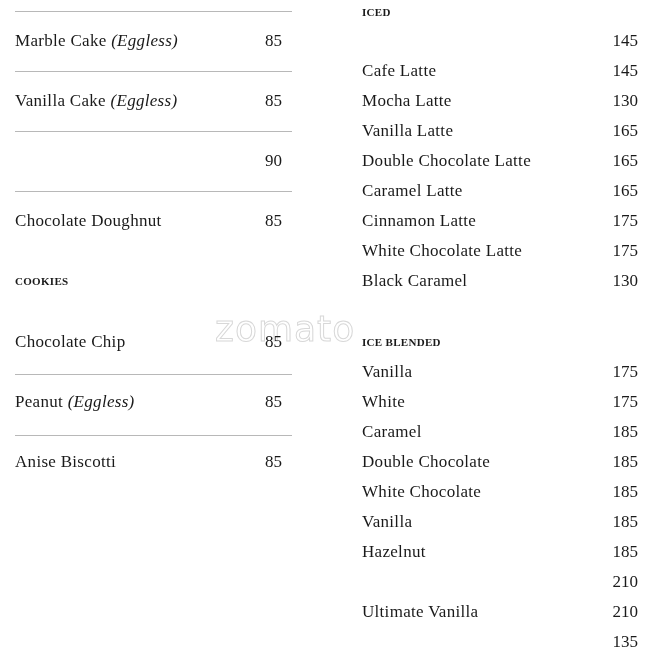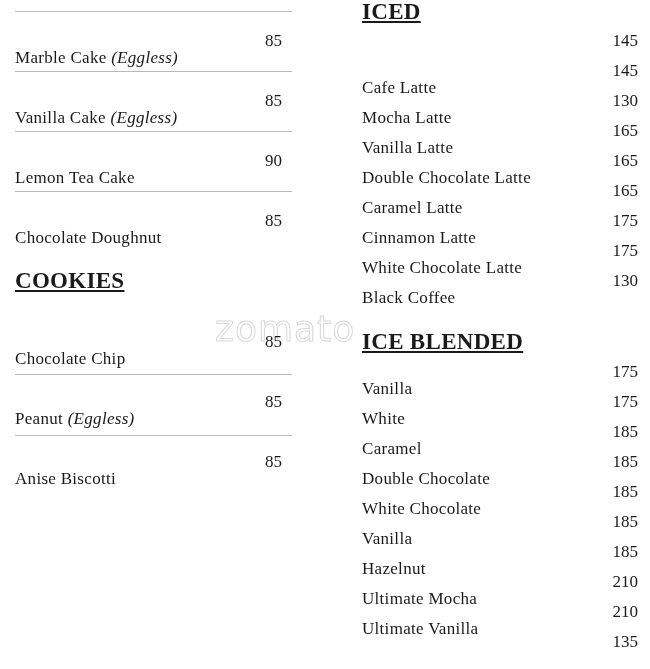--- a/index.html
+++ b/index.html
@@ -3,25 +3,25 @@
 <meta charset="utf-8">
 <style>
   html, body { margin: 0; padding: 0; background: #ffffff; }
   body { width: 650px; height: 669px; position: relative; overflow: hidden;
          font-family: "Liberation Serif", "DejaVu Serif", serif; color: #1a1a1a; }
   .col { position: absolute; top: 0; }
   .left { left: 15px; width: 277px; }
   .right { left: 362px; width: 277px; }
   .divider { position: absolute; left: 0; width: 277px; height: 1px; background: #b8b8b8; }
   .row { position: absolute; left: 0; width: 267px; height: 24px; font-size: 17px; line-height: 24px; }
-  .row .name { position: absolute; left: 0; top: 0; letter-spacing: 0.3px; white-space: nowrap; margin-top: 17px; }
+  .row .name { position: absolute; left: 0; top: 0; letter-spacing: 0.3px; white-space: nowrap; }
   .row .name em { font-style: italic; }
   .row .price { position: absolute; right: 0; top: 0; }
   .right .row { width: 276px; }
-  .heading { position: absolute; left: 0; font-weight: bold; font-size: 23px; line-height: 24px; letter-spacing: 0.3px; text-decoration: underline; }
+  .heading { position: absolute; left: 0; font-weight: bold; font-size: 11px; line-height: 24px; letter-spacing: 0.3px; }
   .watermark { position: absolute; left: 215px; top: 308px; font-family: "DejaVu Sans", sans-serif;
                font-size: 36px; color: transparent; -webkit-text-stroke: 1px #d8d8d8; letter-spacing: 1px; }
 </style>
 </head>
 <body>
 
 <div class="watermark">zomato</div>
 
 <div class="col left">
   <div class="divider" style="top:11px"></div>
@@ -29,21 +29,20 @@
     <span class="name"><span>Marble Cake</span> <em>(Eggless)</em></span>
     <span class="price">85</span>
   </div>
   <div class="divider" style="top:71px"></div>
   <div class="row" style="top:89px">
     <span class="name"><span>Vanilla Cake</span> <em>(Eggless)</em></span>
     <span class="price">85</span>
   </div>
   <div class="divider" style="top:131px"></div>
   <div class="row" style="top:149px">
-    <span class="name"><span>Lemon Tea Cake</span></span>
     <span class="price">90</span>
   </div>
   <div class="divider" style="top:191px"></div>
   <div class="row" style="top:209px">
     <span class="name"><span>Chocolate Doughnut</span></span>
     <span class="price">85</span>
   </div>
 
   <div class="heading" style="top:269px">COOKIES</div>
 
@@ -90,21 +89,21 @@
     </div>
   <div class="row" style="top:209px">
       <span class="name">Cinnamon Latte</span>
       <span class="price">175</span>
     </div>
   <div class="row" style="top:239px">
       <span class="name">White Chocolate Latte</span>
       <span class="price">175</span>
     </div>
   <div class="row" style="top:269px">
-      <span class="name">Black Coffee</span>
+      <span class="name">Black Caramel</span>
       <span class="price">130</span>
     </div>
 
   <div class="heading" style="top:330px">ICE BLENDED</div>
   <div class="row" style="top:360px">
       <span class="name">Vanilla</span>
       <span class="price">175</span>
     </div>
   <div class="row" style="top:390px">
       <span class="name">White</span>
@@ -124,21 +123,20 @@
     </div>
   <div class="row" style="top:510px">
       <span class="name">Vanilla</span>
       <span class="price">185</span>
     </div>
   <div class="row" style="top:540px">
       <span class="name">Hazelnut</span>
       <span class="price">185</span>
     </div>
   <div class="row" style="top:570px">
-      <span class="name">Ultimate Mocha</span>
       <span class="price">210</span>
     </div>
   <div class="row" style="top:600px">
       <span class="name">Ultimate Vanilla</span>
       <span class="price">210</span>
     </div>
   <div class="row" style="top:630px">
       <span class="price">135</span>
     </div>
 </div>

